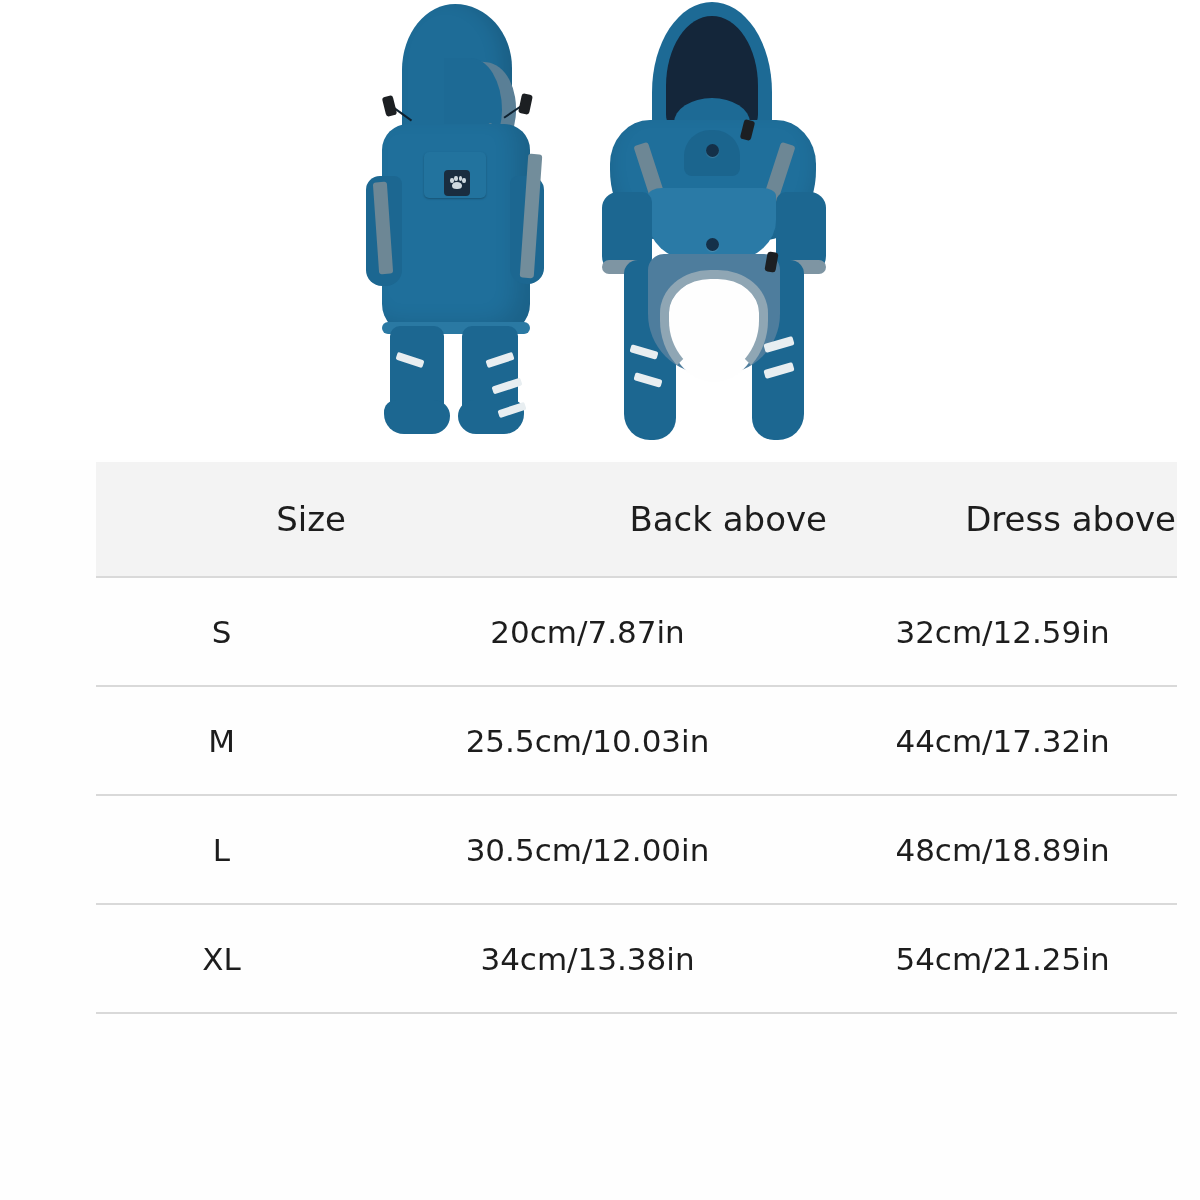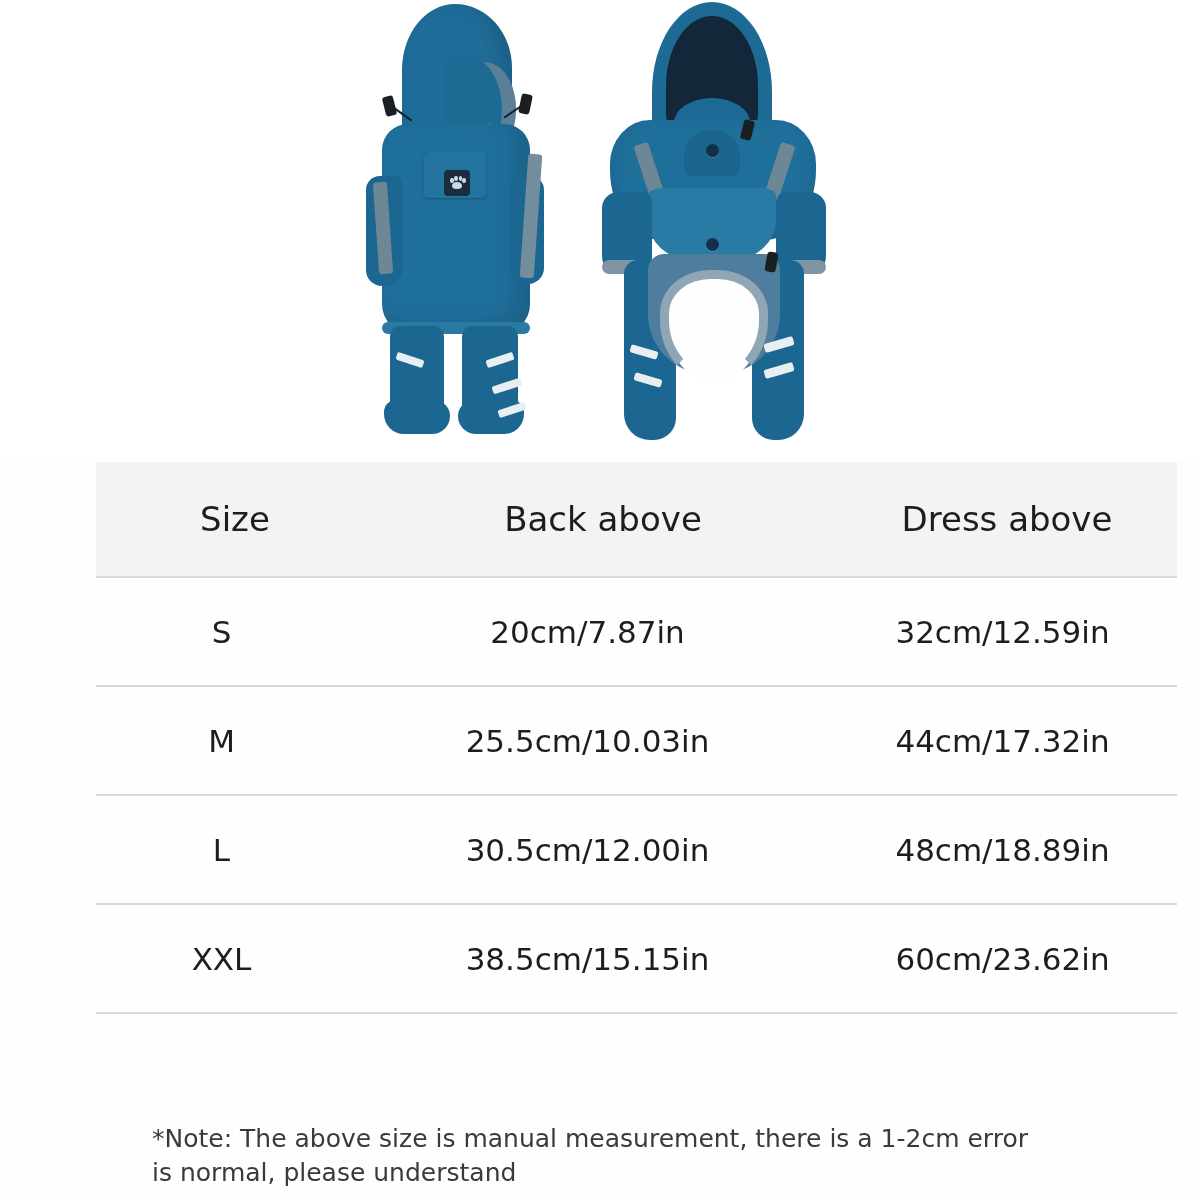--- a/index.html
+++ b/index.html
@@ -281,21 +281,21 @@
     border-collapse: collapse;
     table-layout: fixed;
   }
   table.size-table thead th {
     background: #f3f3f3;
     font-weight: normal;
     font-size: 34px;
     color: #1d1d1d;
     height: 112px;
     vertical-align: middle;
-    text-align: center;
+    text-align: right;
     font-family: "DejaVu Sans", sans-serif;
   }
   table.size-table thead th.c1 { width: 222px; padding-left: 28px; }
   table.size-table thead th.c2 { width: 448px; padding-left: 32px; }
   table.size-table thead th.c3 { width: 338px; padding-left: 10px; }
 
   table.size-table tbody td {
     border-bottom: 2px solid #d9d9d9;
     height: 105px;
     font-size: 31px;
@@ -407,23 +407,22 @@
           <td class="size-cell">M</td>
           <td class="back-cell">25.5cm/10.03in</td>
           <td class="bust-cell">44cm/17.32in</td>
         </tr>
         <tr>
           <td class="size-cell">L</td>
           <td class="back-cell">30.5cm/12.00in</td>
           <td class="bust-cell">48cm/18.89in</td>
         </tr>
         <tr>
-          <td class="size-cell">XXL</td>
-          <td class="back-cell">38.5cm/15.15in</td>
-          <td class="bust-cell">60cm/23.62in</td>
+          <td class="size-cell">XL</td>
+          <td class="back-cell">34cm/13.38in</td>
+          <td class="bust-cell">54cm/21.25in</td>
         </tr>
       </tbody>
     </table>
   </div>
 
-  <div class="note">*Note: The above size is manual measurement, there is a 1-2cm error is normal, please understand</div>
 
 </div>
 
 </body></html>

